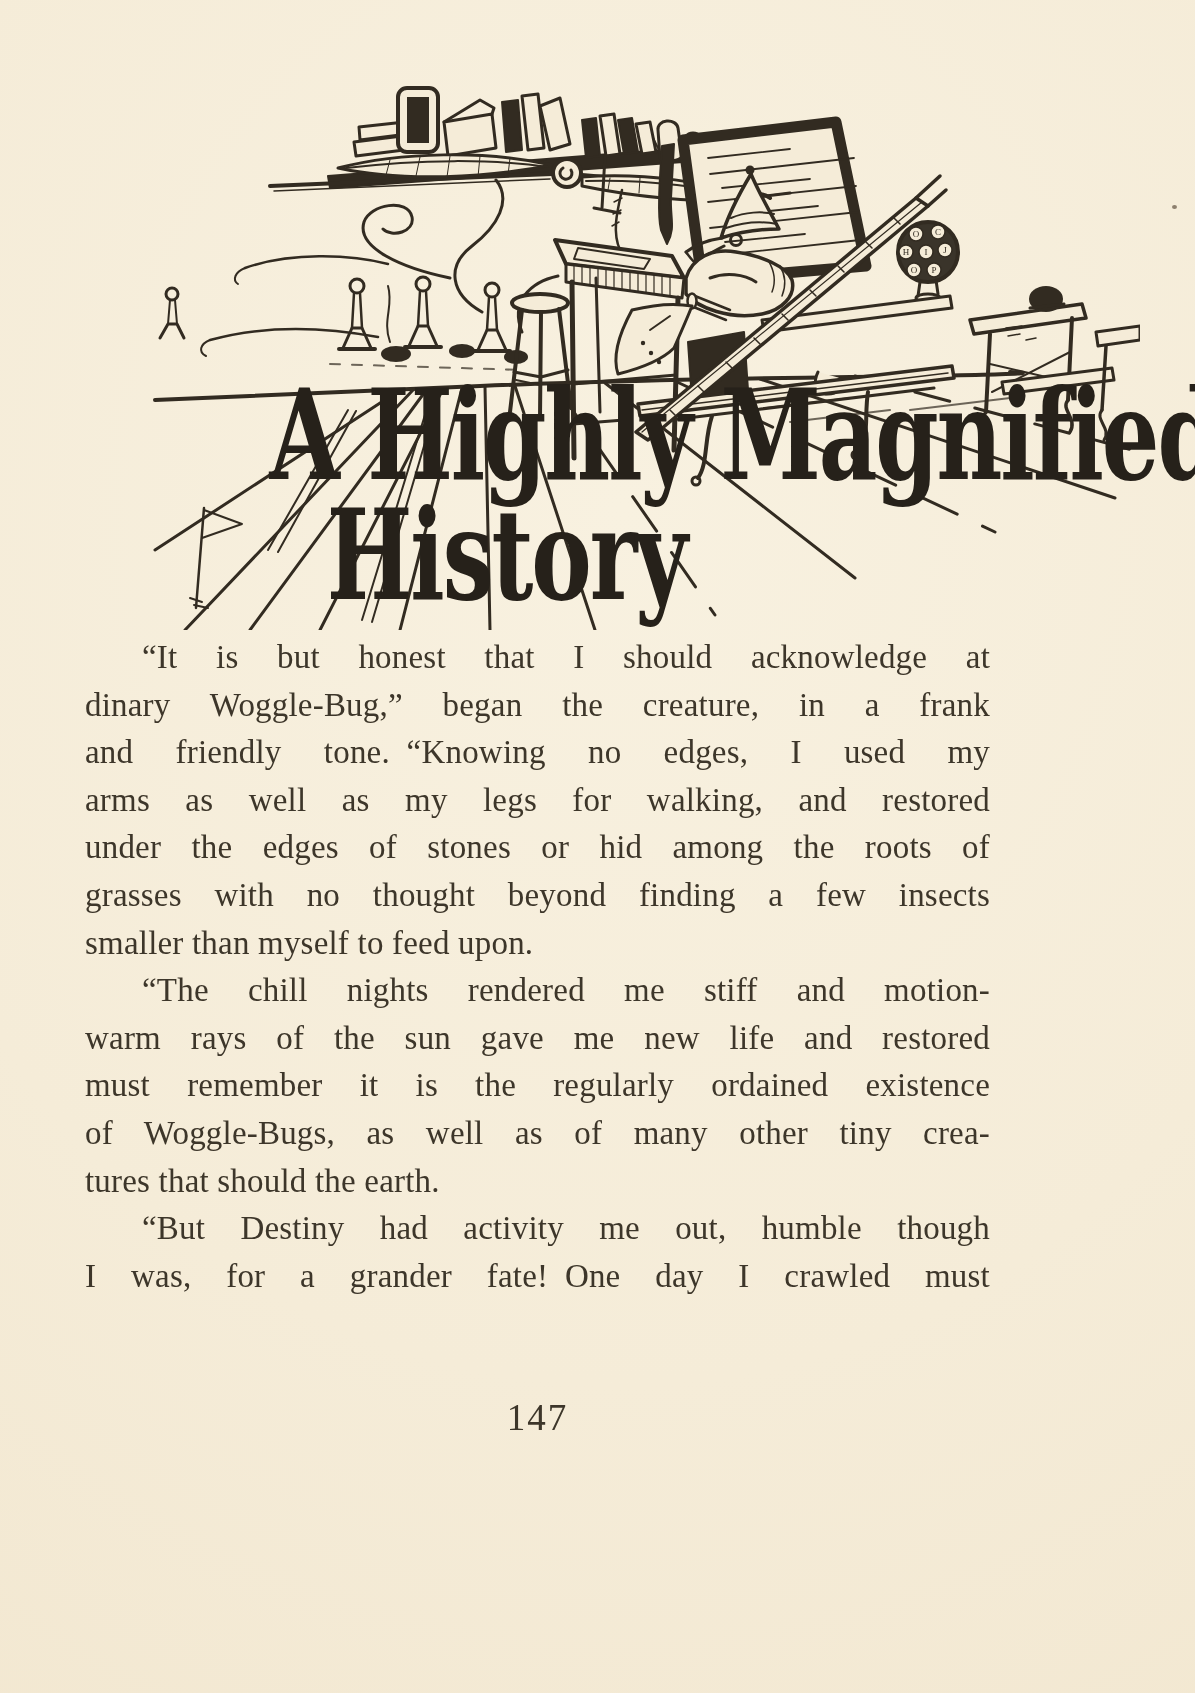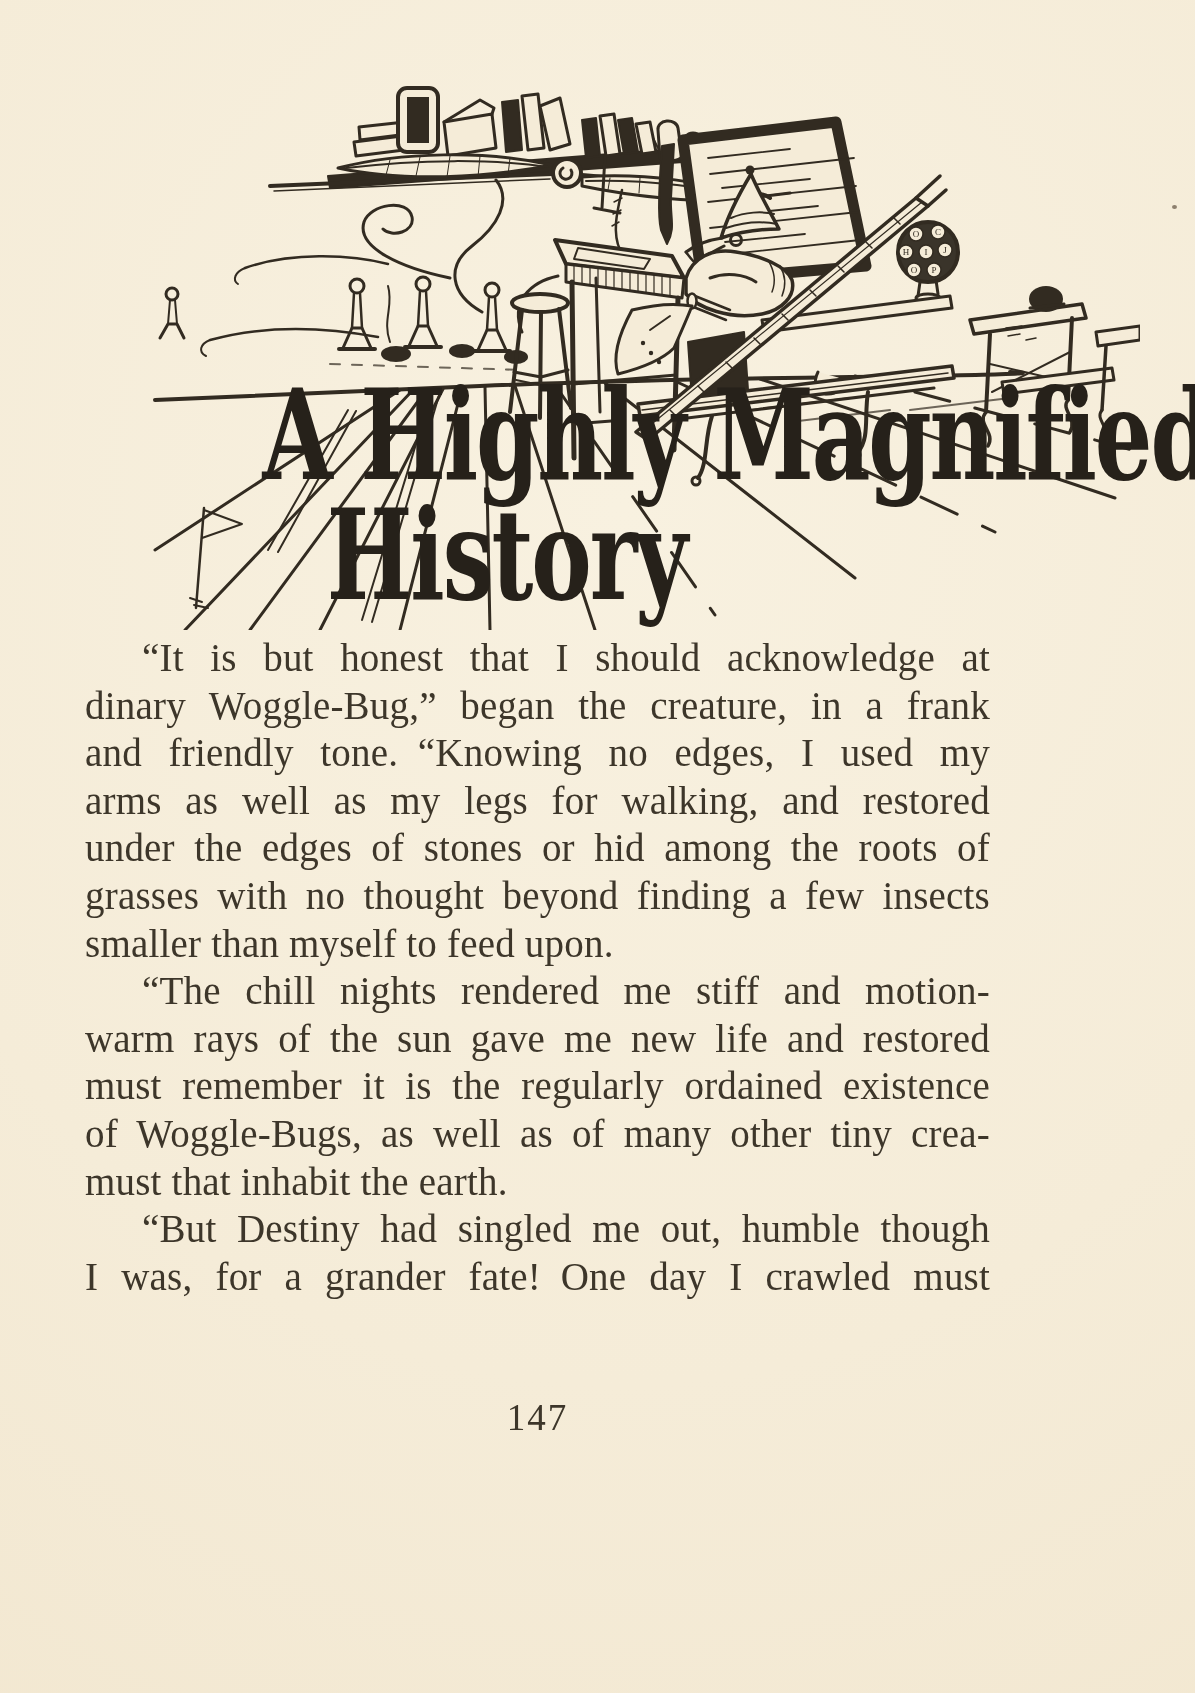--- a/index.html
+++ b/index.html
@@ -7,26 +7,26 @@
     position:relative;width:1195px;height:1693px;margin:0 auto;overflow:hidden;
     background:radial-gradient(145% 115% at 52% 30%, #f8f1e0 0%, #f5ecd8 45%, #f2e7d0 78%, #ecdfc4 100%);
     font-family:"Liberation Serif", serif;
   }
   .illus{position:absolute;left:150px;top:80px;width:990px;height:550px;z-index:1;}
   .title-row{
     position:absolute;z-index:3;text-align:center;
     font-family:"DejaVu Serif", serif;font-weight:bold;color:#26211a;
     font-size:126px;line-height:126px;letter-spacing:-3px;white-space:nowrap;
   }
-  .title-row-1{left:78px;top:372px;width:905px;}
+  .title-row-1{left:85px;top:372px;width:905px;}
   .title-row-2{left:0px;top:492px;width:1012px;}
   .title-text{display:inline-block;transform:scaleX(0.72);transform-origin:50% 50%;}
   .body{position:absolute;left:85px;top:634px;width:905px;z-index:2;color:#3d362a;}
   .line{
-    font-size:39px;line-height:47.6px;height:47.6px;letter-spacing:0.2px;
+    font-size:33px;line-height:47.6px;height:47.6px;letter-spacing:0.2px;
     text-align:justify;text-align-last:justify;white-space:normal;
   }
   .line.indent{text-indent:57px;}
   .line.endpara{text-align-last:left;}
   .pageno{
     position:absolute;left:85px;top:1396px;width:905px;z-index:2;
     text-align:center;font-size:37px;color:#3d362a;letter-spacing:2px;
   }
   .speck{position:absolute;left:1172px;top:205px;width:5px;height:4px;background:#7a6c5b;border-radius:50%;opacity:.85;z-index:2;}
 </style>
@@ -253,24 +253,24 @@
       <div class="line">arms as well as my legs for walking, and restored</div>
       <div class="line">under the edges of stones or hid among the roots of</div>
       <div class="line">grasses with no thought beyond finding a few insects</div>
       <div class="line endpara">smaller than myself to feed upon.</div>
     </div>
     <div>
       <div class="line indent">“The chill nights rendered me stiff and motion-</div>
       <div class="line">warm rays of the sun gave me new life and restored</div>
       <div class="line">must remember it is the regularly ordained existence</div>
       <div class="line">of Woggle-Bugs, as well as of many other tiny crea-</div>
-      <div class="line endpara">must that inhabit the earth.</div>
+      <div class="line endpara">tures that should the earth.</div>
     </div>
     <div>
-      <div class="line indent">“But Destiny had singled me out, humble though</div>
+      <div class="line indent">“But Destiny had activity me out, humble though</div>
       <div class="line">I was, for a grander fate! One day I crawled must</div>
     </div>
   </div>
 
   <div class="pageno">147</div>
 
   <div class="speck"></div>
 </div>
 
 </body></html>

